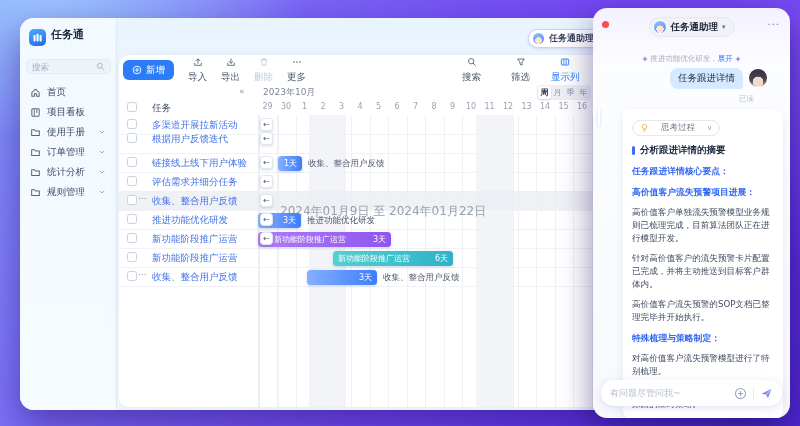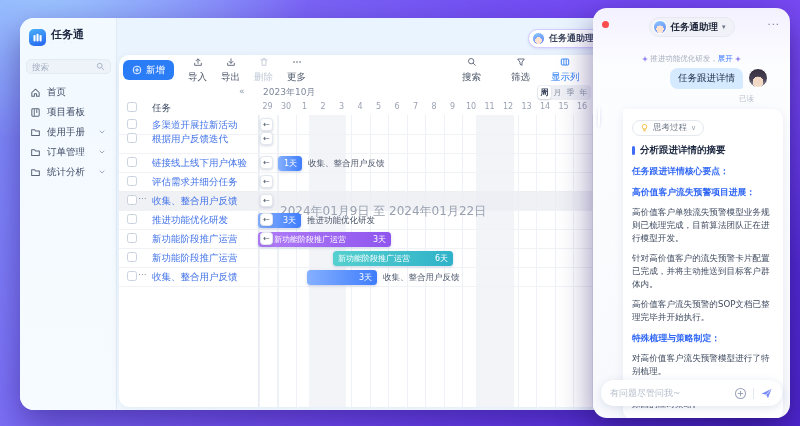--- a/index.html
+++ b/index.html
@@ -118,21 +118,21 @@
     background: radial-gradient(circle at 50% 72%, #f1d9c6 0 34%, transparent 35%),
                 linear-gradient(180deg,#352f3e 0%,#4a4356 60%,#9aa0ae 100%); }
   .read-mark{ position:absolute; right:36px; top:86px; font-size:7.5px; color:#b8c0cc; }
 
   .ai-row{ position:absolute; left:5px; top:99px; }
   .ava-ai{ width:22px; height:22px; border-radius:50%; border:1.5px solid #fff; box-shadow:0 1px 3px rgba(90,110,200,.3);
     background: radial-gradient(circle at 50% 70%, #ffe2cf 0 34%, transparent 35%),
                 linear-gradient(160deg,#9fd4ff,#5a7ef8); }
   .ai-card{ position:absolute; left:30px; top:101px; width:160px; border-radius:3px 10px 10px 10px; background:#fff;
     box-shadow:0 2px 8px rgba(120,130,170,.14); padding:8px 9px 9px 9px; }
-  .think-pill{ display:inline-flex; align-items:center; gap:4px; border:1px solid #e5e8ef; border-radius:9px; height:16px;
+  .think-pill{ display:inline-flex; align-items:center; gap:12px; border:1px solid #e5e8ef; border-radius:9px; height:16px;
     padding:0 7px; font-size:8.5px; color:#6e7787; background:#fff; font-family:Liberation Sans, sans-serif; cursor:pointer; }
   .think-pill .caret{ font-size:7px; color:#9aa3b3; }
   .blk-title{ display:flex; align-items:center; gap:5px; margin-top:8px; font-size:9.5px; font-weight:bold; color:#1c2740; }
   .blk-title::before{ content:""; width:3px; height:9px; border-radius:1.5px; background:#3f6ef5; }
   .blk-subhead{ margin-top:8px; font-size:8.8px; font-weight:bold; color:#2f66f4; line-height:13px; }
   .blk-para{ margin-top:7px; font-size:8.6px; color:#414c61; line-height:13px; }
 
   .panel-input{ position:absolute; left:8px; right:8px; bottom:12px; height:26px; background:#fff; border-radius:13px;
     box-shadow:0 2px 8px rgba(120,130,180,.22); display:flex; align-items:center; padding:0 9px; gap:6px; }
   .panel-input input{ flex:1; min-width:0; border:none; outline:none; font-size:9px; color:#54607a; font-family:inherit; background:transparent; }
@@ -201,20 +201,29 @@
             <span class="nav-label">订单管理</span>
             <svg width="8" height="8" viewBox="0 0 12 12">
               <polyline points="3,4.5 6,7.5 9,4.5" fill="none" stroke="#8b95a8" stroke-width="1.2" stroke-linecap="round" stroke-linejoin="round"></polyline>
             </svg>
           </div>
           <div class="nav-item">
             <svg width="11" height="11" viewBox="0 0 12 12">
               <path d="M1.8 3 H5 L6 4.3 H10.2 V9.4 H1.8 Z" fill="none" stroke="#5a6578" stroke-width="1.1" stroke-linejoin="round"></path>
             </svg>
             <span class="nav-label">统计分析</span>
+            <svg width="8" height="8" viewBox="0 0 12 12">
+              <polyline points="3,4.5 6,7.5 9,4.5" fill="none" stroke="#8b95a8" stroke-width="1.2" stroke-linecap="round" stroke-linejoin="round"></polyline>
+            </svg>
+          </div>
+          <div class="nav-item">
+            <svg width="11" height="11" viewBox="0 0 12 12">
+              <path d="M1.8 3 H5 L6 4.3 H10.2 V9.4 H1.8 Z" fill="none" stroke="#5a6578" stroke-width="1.1" stroke-linejoin="round"></path>
+            </svg>
+            <span class="nav-label">规则管理</span>
             <svg width="8" height="8" viewBox="0 0 12 12">
               <polyline points="3,4.5 6,7.5 9,4.5" fill="none" stroke="#8b95a8" stroke-width="1.2" stroke-linecap="round" stroke-linejoin="round"></polyline>
             </svg>
           </div>
         </nav>
     </aside>
 
     <div class="assist-pill">
       <span class="mini-ava"></span>
       <span>任务通助理</span>

